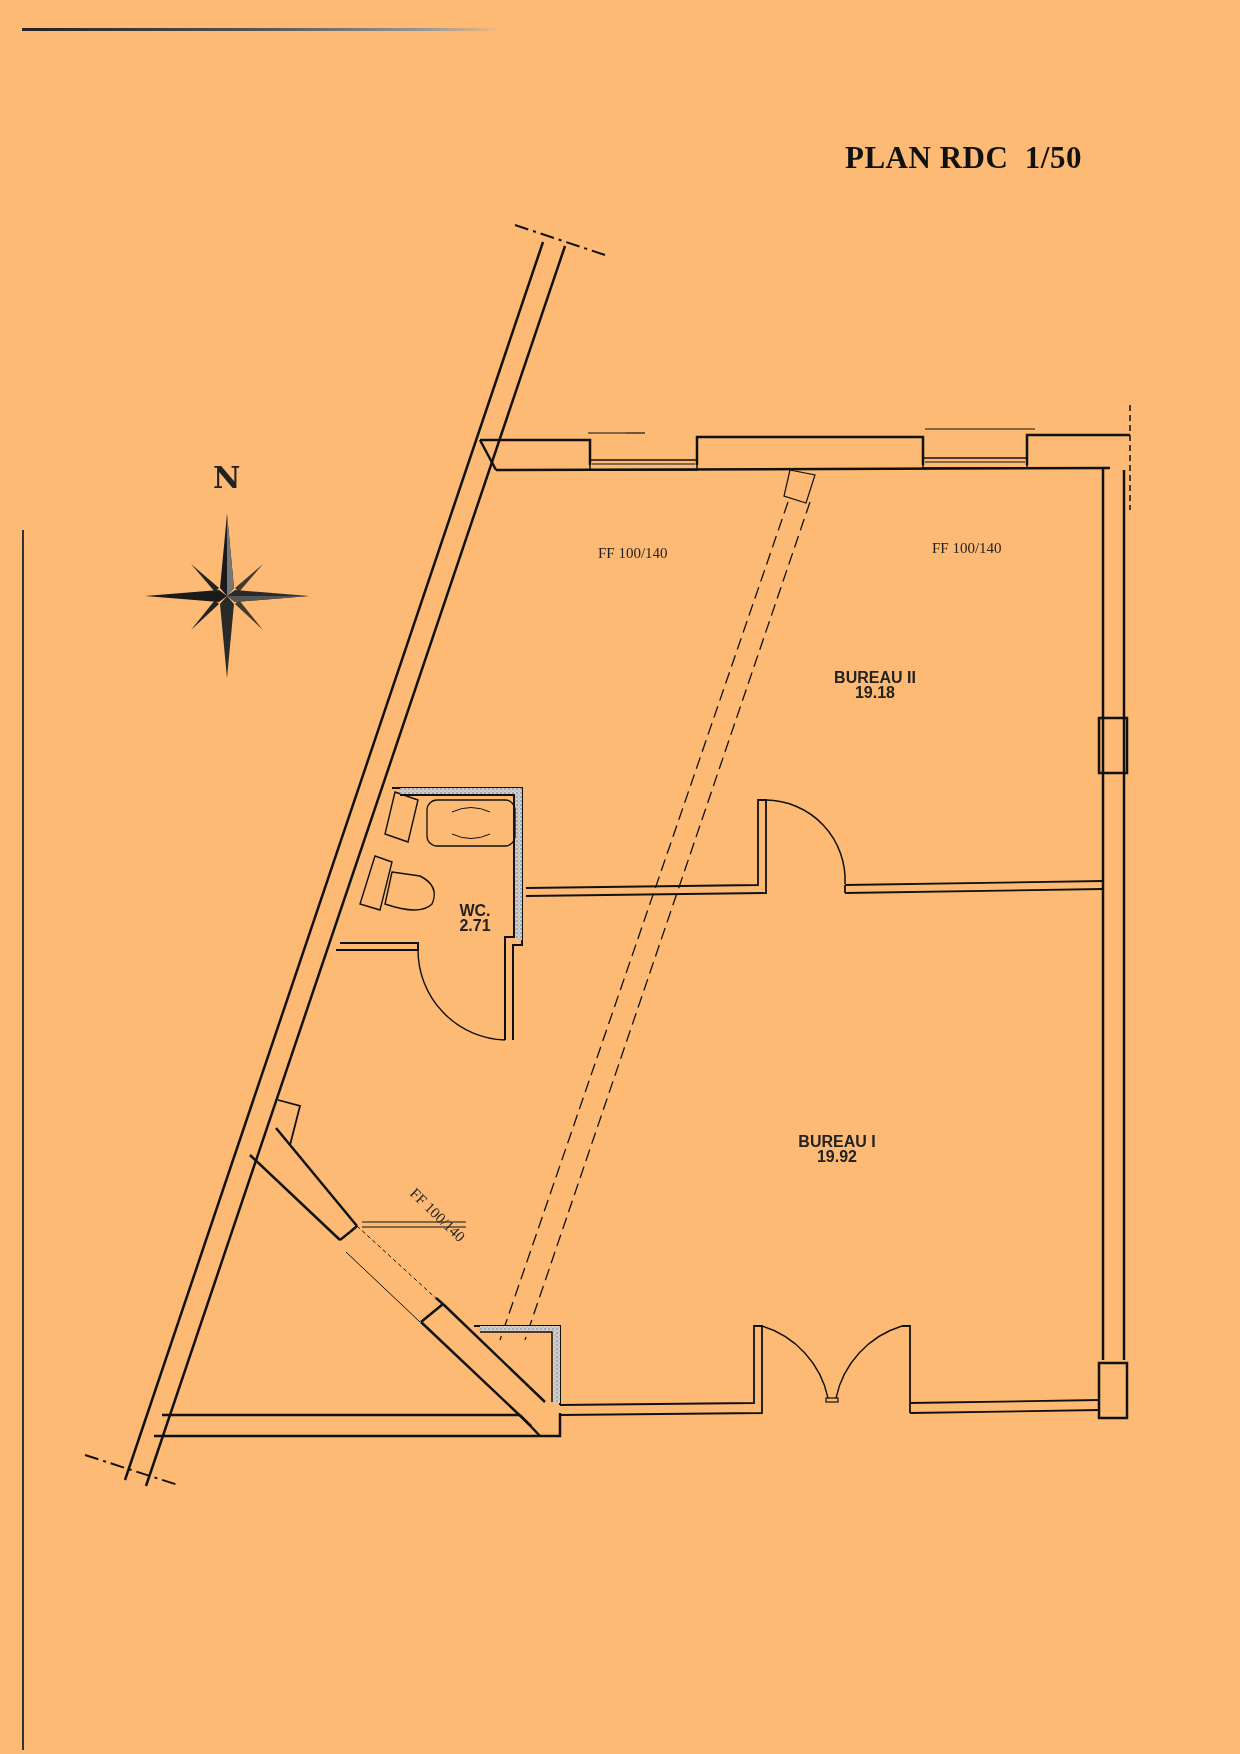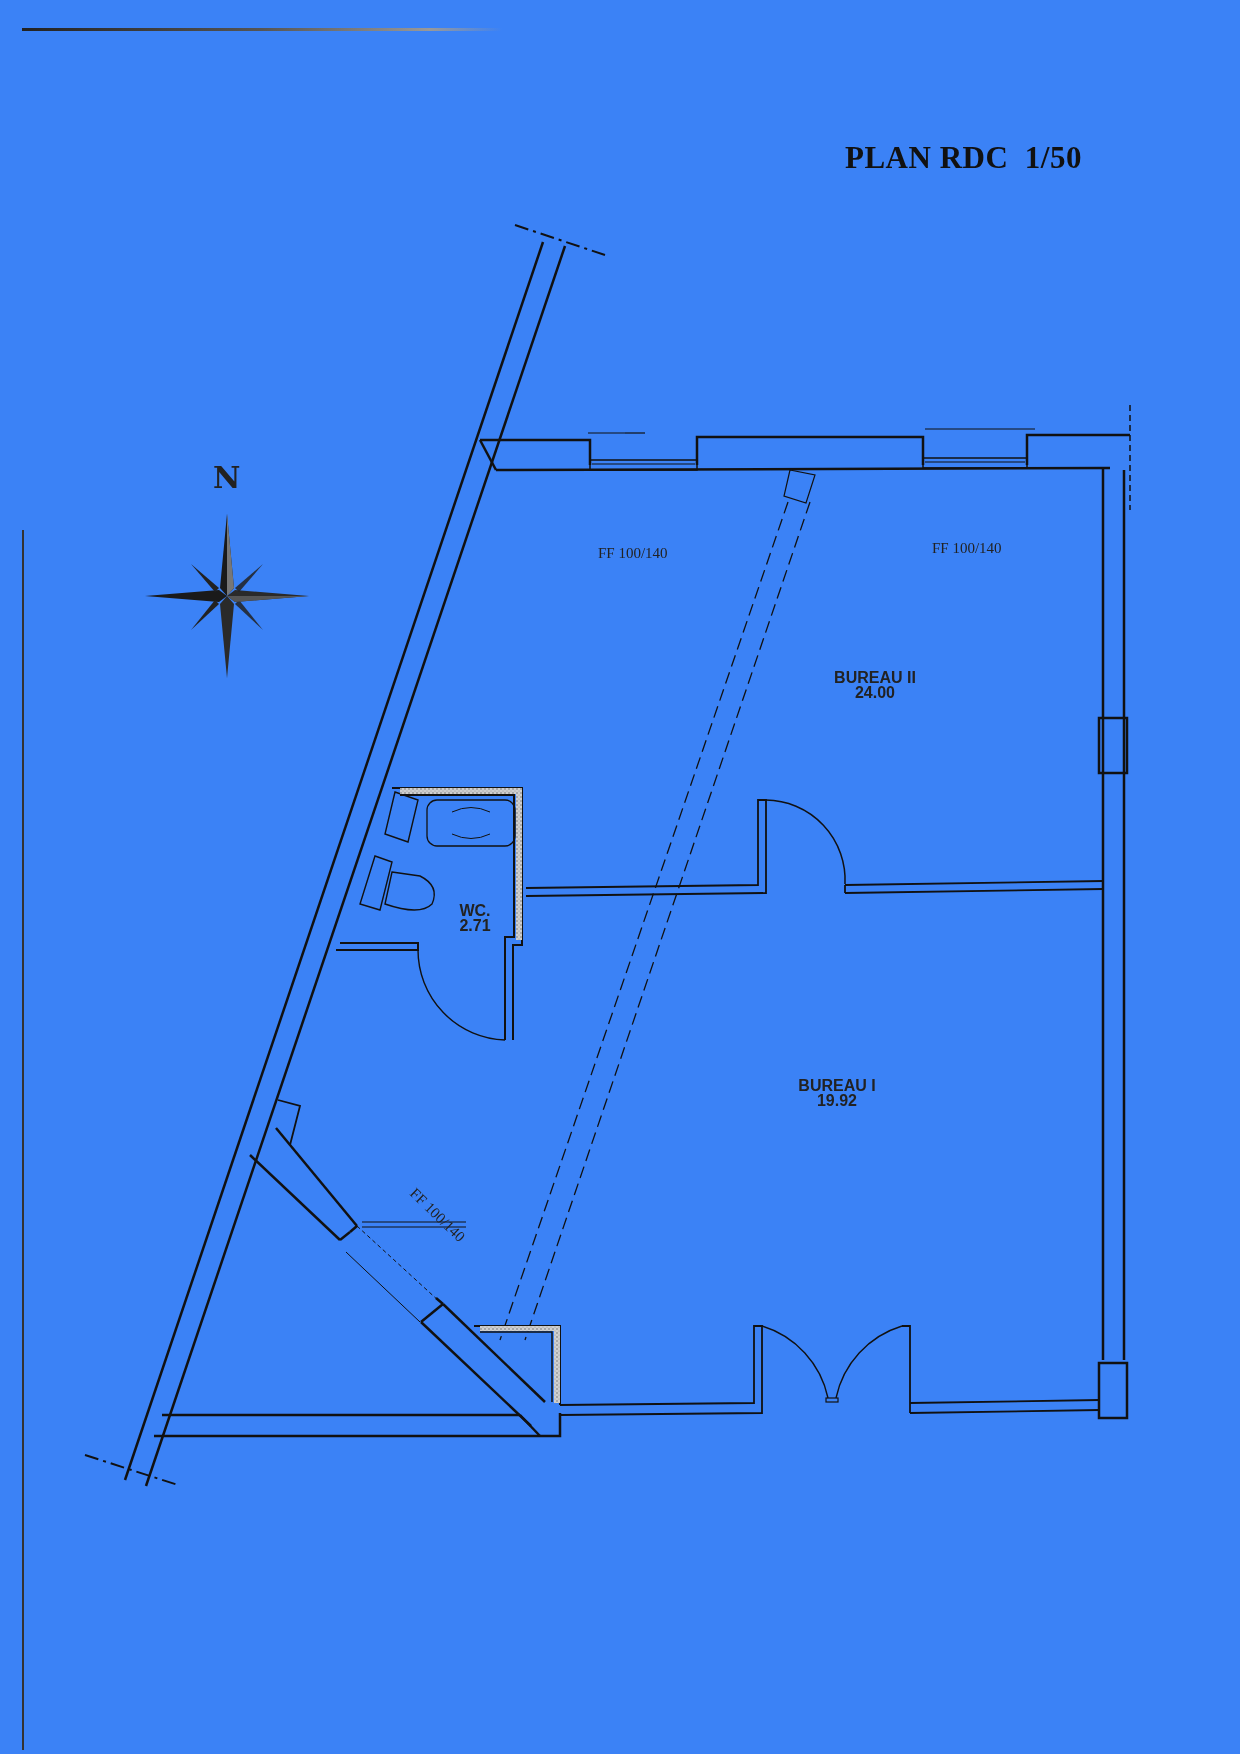--- a/index.html
+++ b/index.html
@@ -1,17 +1,17 @@
 <!DOCTYPE html>
 <html><head>
   <meta charset="utf-8">
   <style>
     html, body { margin: 0; padding: 0; background: #ffffff; }
     body { width: 1240px; height: 1754px; position: relative; overflow: hidden; }
-    .page { position: absolute; left: 0; top: 0; width: 1240px; height: 1754px; background: #3b82f6; }
+    .page { position: absolute; left: 0; top: 0; width: 1240px; height: 1754px; background: #fdba74; }
     .scan-topline { position: absolute; left: 22px; top: 28px; width: 480px; height: 3px;
       background: linear-gradient(to right, #222 0%, #555 50%, #999 85%, rgba(200,200,200,0) 100%); }
     .scan-leftline { position: absolute; left: 22px; top: 530px; width: 2px; height: 1220px; background: #333; }
     .title { position: absolute; left: 845px; top: 140px; font-family: "Liberation Serif", "DejaVu Serif", serif;
       font-weight: bold; font-size: 31px; color: #111; letter-spacing: 0.5px; white-space: pre; }
     .north-letter { position: absolute; left: 213px; top: 460px; font-family: "DejaVu Serif", "Liberation Serif", serif;
       font-size: 30px; color: #222; font-weight: bold; }
     svg.plan { position: absolute; left: 0; top: 0; }
     .lbl-serif { position: absolute; font-family: "Liberation Serif", "DejaVu Serif", serif; font-size: 15px; color: #222; white-space: nowrap; }
     .lbl-room { position: absolute; font-family: "Liberation Sans", "DejaVu Sans", sans-serif; font-size: 16px;
@@ -144,23 +144,23 @@
     <rect x="554" y="1326" width="6" height="77" fill="url(#hatch)"></rect>
     <rect x="480" y="1326" width="80" height="5" fill="url(#hatch)"></rect>
   </svg>
 
   <div class="lbl-serif" style="left:598px; top:545px;">FF 100/140</div>
   <div class="lbl-serif" style="left:932px; top:540px;">FF 100/140</div>
   <div class="lbl-serif" style="left:418px; top:1185px; transform: rotate(44deg); transform-origin: left top;">FF 100/140</div>
 
   <div class="lbl-room" style="left:820px; top:670px; width:110px;">
     <div>BUREAU II</div>
-    <div>24.00</div>
+    <div>19.18</div>
   </div>
-  <div class="lbl-room" style="left:782px; top:1078px; width:110px;text-align:center;">
+  <div class="lbl-room" style="left:782px; top:1134px; width:110px;text-align:center;">
     <div>BUREAU I</div>
     <div>19.92</div>
   </div>
   <div class="lbl-room" style="left:450px; top:903px; width:50px;text-align:center;">
     <div>WC.</div>
     <div>2.71</div>
   </div>
 </div>
 
 </body></html>

